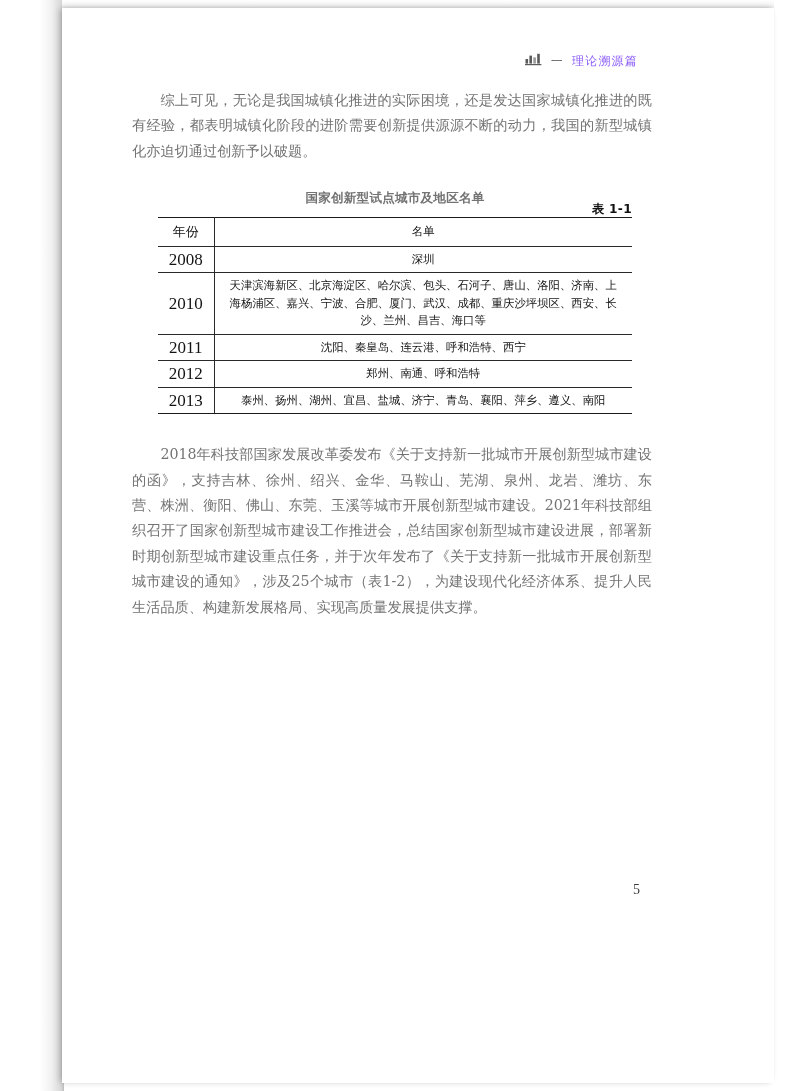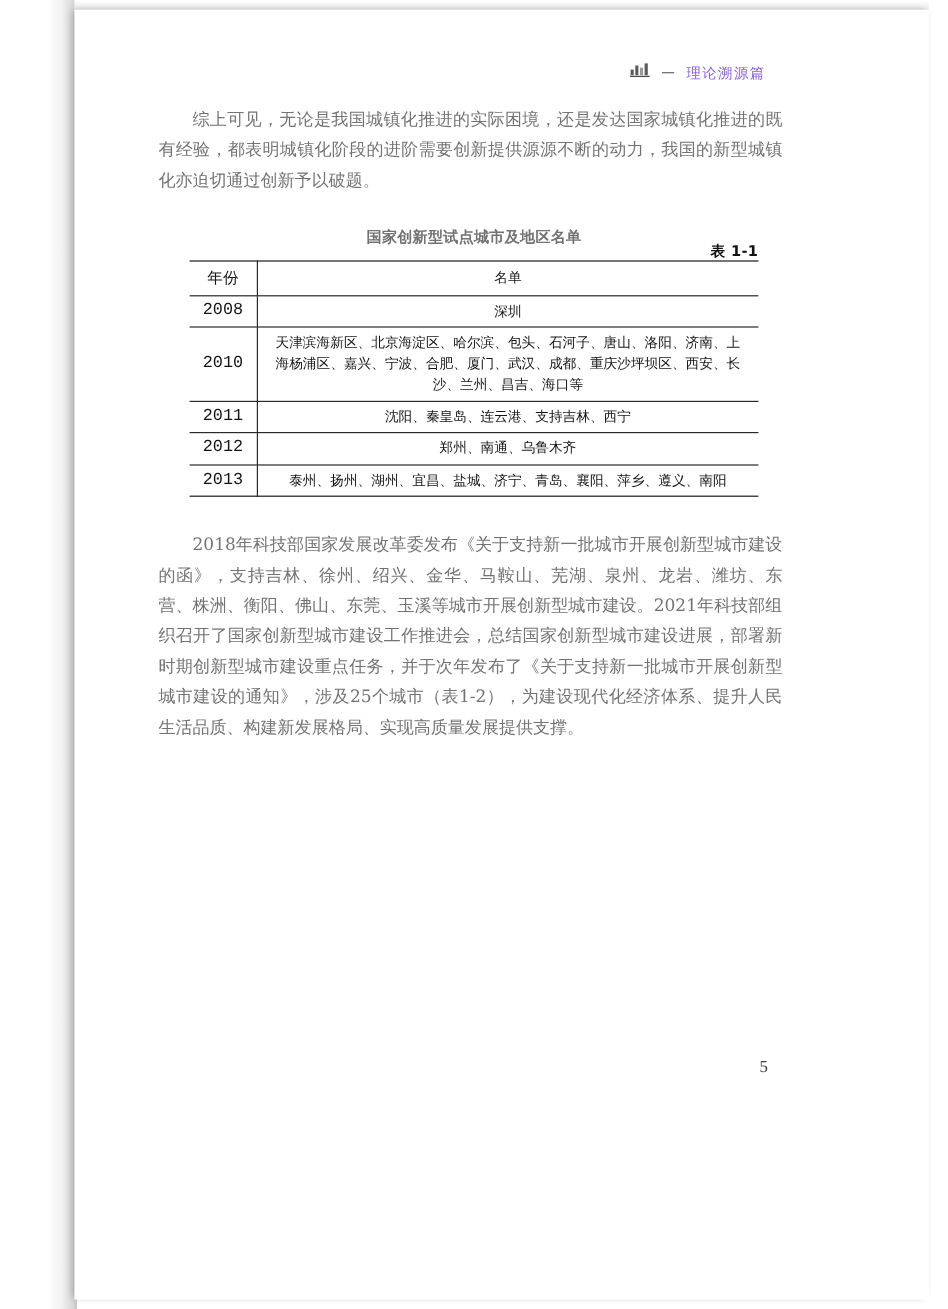--- a/index.html
+++ b/index.html
@@ -151,22 +151,22 @@
   table.data-table thead th {
     border-top: 1.8px solid #1a1a1a;
     border-bottom: 0.8px solid #2a2a2a;
     font-weight: normal;
     padding-top: 5px;
     padding-bottom: 5px;
   }
   table.data-table th.col-year,
   table.data-table td.col-year {
     border-right: 0.9px solid #2a2a2a;
-    font-family: Liberation Mono, monospace;
-    font-size: 14px;
+    font-family: Liberation Serif, serif;
+    font-size: 17px;
   }
   table.data-table th.col-year {
     font-family: Liberation Serif, serif;
     font-size: 13px;
   }
   table.data-table tbody tr:last-child td {
     border-bottom: 1.8px solid #1a1a1a;
   }
   table.data-table td.col-names { padding-left: 10px; padding-right: 10px; text-align: center; }
 
@@ -231,25 +231,25 @@
         <tr>
           <td class="col-year">2008</td>
           <td class="col-names">深圳</td>
         </tr>
         <tr>
           <td class="col-year">2010</td>
           <td class="col-names">天津滨海新区、北京海淀区、哈尔滨、包头、石河子、唐山、洛阳、济南、上海杨浦区、嘉兴、宁波、合肥、厦门、武汉、成都、重庆沙坪坝区、西安、长沙、兰州、昌吉、海口等</td>
         </tr>
         <tr>
           <td class="col-year">2011</td>
-          <td class="col-names">沈阳、秦皇岛、连云港、支持吉林、西宁</td>
+          <td class="col-names">沈阳、秦皇岛、连云港、呼和浩特、西宁</td>
         </tr>
         <tr>
           <td class="col-year">2012</td>
-          <td class="col-names">郑州、南通、乌鲁木齐</td>
+          <td class="col-names">郑州、南通、呼和浩特</td>
         </tr>
         <tr>
           <td class="col-year">2013</td>
           <td class="col-names">泰州、扬州、湖州、宜昌、盐城、济宁、青岛、襄阳、萍乡、遵义、南阳</td>
         </tr>
       </tbody>
     </table>
   </div>
 
   <p class="body" id="para-body2" style="margin-top:28px;">2018年科技部国家发展改革委发布《关于支持新一批城市开展创新型城市建设的函》，支持吉林、徐州、绍兴、金华、马鞍山、芜湖、泉州、龙岩、潍坊、东营、株洲、衡阳、佛山、东莞、玉溪等城市开展创新型城市建设。2021年科技部组织召开了国家创新型城市建设工作推进会，总结国家创新型城市建设进展，部署新时期创新型城市建设重点任务，并于次年发布了《关于支持新一批城市开展创新型城市建设的通知》，涉及25个城市（表1-2），为建设现代化经济体系、提升人民生活品质、构建新发展格局、实现高质量发展提供支撑。</p>

